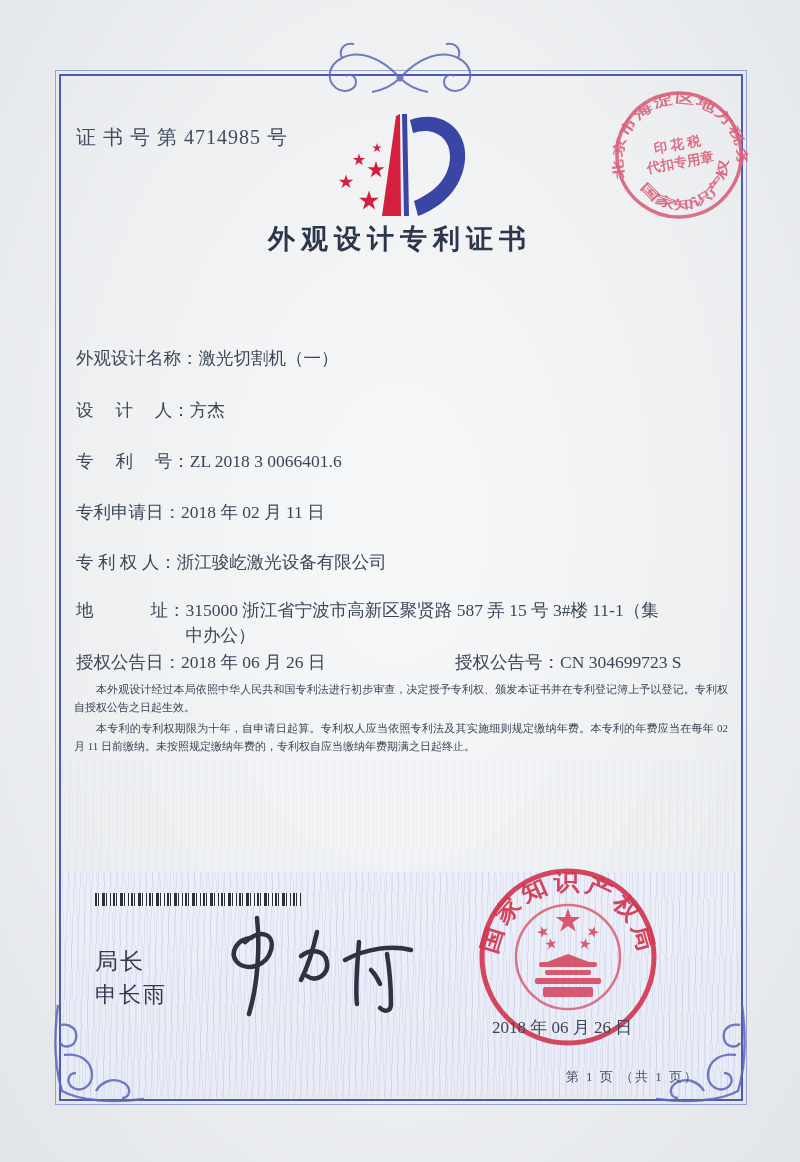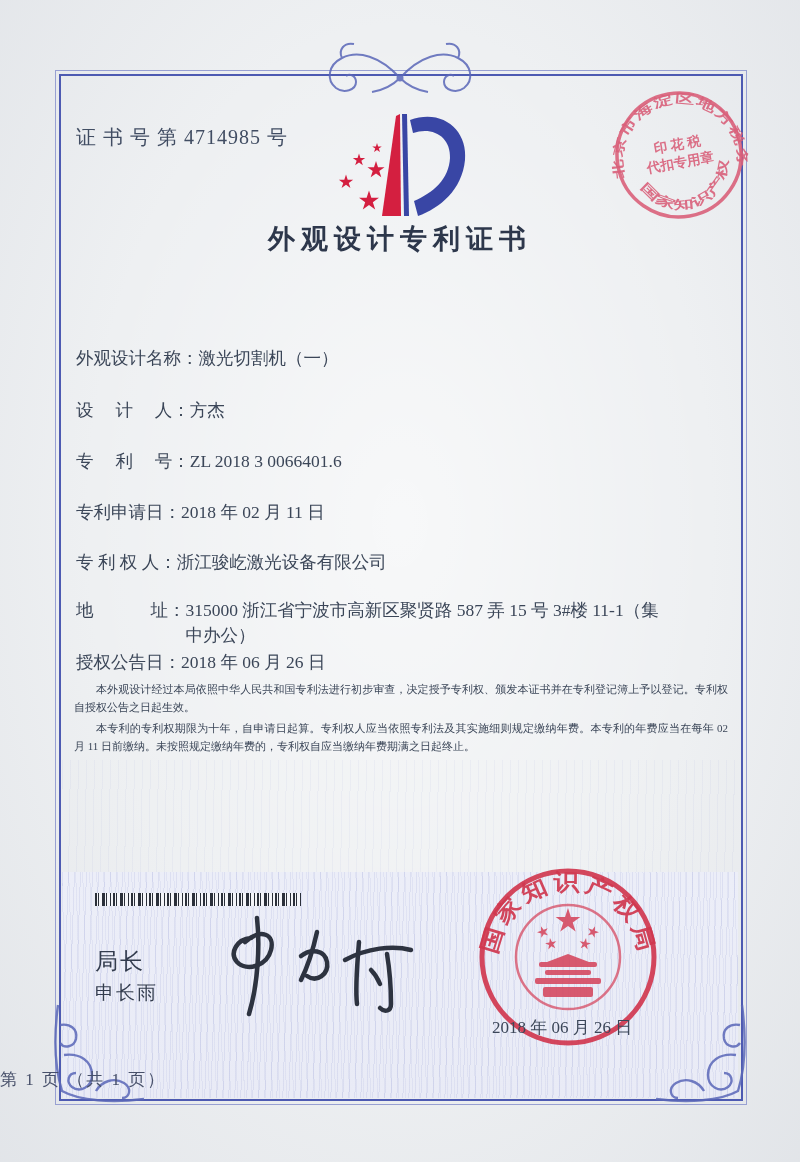--- a/index.html
+++ b/index.html
@@ -49,30 +49,30 @@
   .paras p{margin:0 0 3px 0;text-indent:2em;}
 
   .barcode{position:absolute;left:95px;top:893px;width:206px;height:13px;
     background:repeating-linear-gradient(90deg,
       #2b303a 0 2px,#f4f5f9 2px 3px,#2b303a 3px 4px,#f4f5f9 4px 7px,
       #2b303a 7px 10px,#f4f5f9 10px 11px,#2b303a 11px 12px,#f4f5f9 12px 15px,
       #2b303a 15px 16px,#f4f5f9 16px 18px);}
 
   .director-title{position:absolute;left:95px;top:946px;font-size:23px;letter-spacing:2px;
     font-family:"Liberation Sans","DejaVu Sans",sans-serif;color:#333c4e;}
-  .director-name{position:absolute;left:95px;top:980px;font-size:19px;letter-spacing:2px;
+  .director-name{position:absolute;left:95px;top:980px;font-size:22px;letter-spacing:2px;
     font-family:Liberation Sans, sans-serif;color:#333c4e;}
   .autograph{position:absolute;left:205px;top:908px;width:220px;height:115px;}
 
   .office-seal{position:absolute;left:477px;top:866px;width:182px;height:182px;}
   .seal-date{position:absolute;left:492px;top:1016px;font-size:17px;color:#3b4658;white-space:nowrap;}
   .tax-seal{position:absolute;left:610px;top:86px;width:138px;height:138px;transform:rotate(-10deg);}
 
-  .footer{position:absolute;left:0;top:1068px;width:699px;text-align:left;
-    font-size:17px;letter-spacing:2px;color:#47506a;}
+  .footer{position:absolute;left:0;top:1068px;width:699px;text-align:right;
+    font-size:13px;letter-spacing:2px;color:#47506a;}
 
   .ornament-top{position:absolute;left:280px;top:38px;width:240px;height:66px;}
   .ornament-bl{position:absolute;left:40px;top:995px;width:120px;height:120px;}
   .ornament-br{position:absolute;left:640px;top:995px;width:120px;height:120px;transform:scaleX(-1);}
 </style>
 </head>
 <body>
 
 <div class="paper-tone"></div>
 
@@ -145,20 +145,21 @@
     <span class="lab">专利申请日：</span><span class="val">2018 年 02 月 11 日</span>
   </div>
   <div class="frow r-patentee">
     <span class="lab">专 利 权 人：</span><span class="val">浙江骏屹激光设备有限公司</span>
   </div>
   <div class="frow r-address">
     <span class="lab">地　　　 址：</span><span class="val">315000 浙江省宁波市高新区聚贤路 587 弄 15 号 3#楼 11-1（集中办公）</span>
   </div>
   <div class="frow r-grant">
     <span class="lab">授权公告日：</span><span class="val">2018 年 06 月 26 日</span>
+    <span class="grant-no"><span>授权公告号：</span><span>CN 304699723 S</span></span>
   </div>
 </div>
 
 <div class="paras">
   <p>本外观设计经过本局依照中华人民共和国专利法进行初步审查，决定授予专利权、颁发本证书并在专利登记簿上予以登记。专利权自授权公告之日起生效。</p>
   <p>本专利的专利权期限为十年，自申请日起算。专利权人应当依照专利法及其实施细则规定缴纳年费。本专利的年费应当在每年 02 月 11 日前缴纳。未按照规定缴纳年费的，专利权自应当缴纳年费期满之日起终止。</p>
 </div>
 
 <div class="barcode"></div>
 

